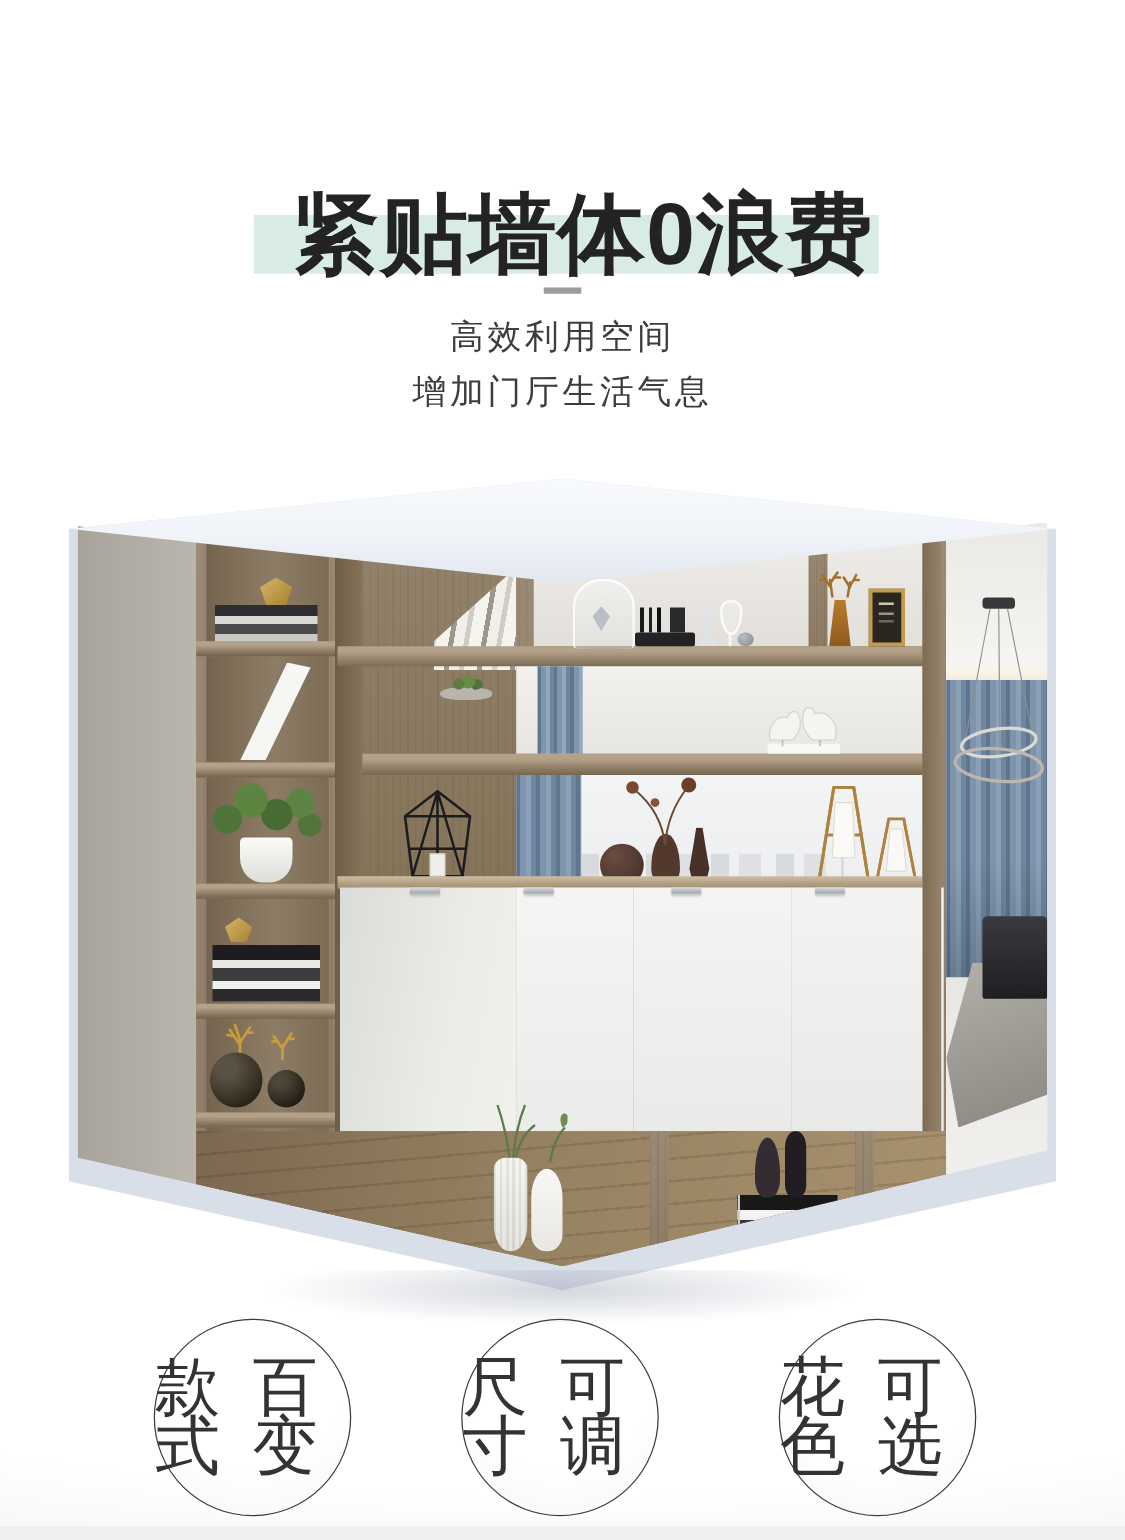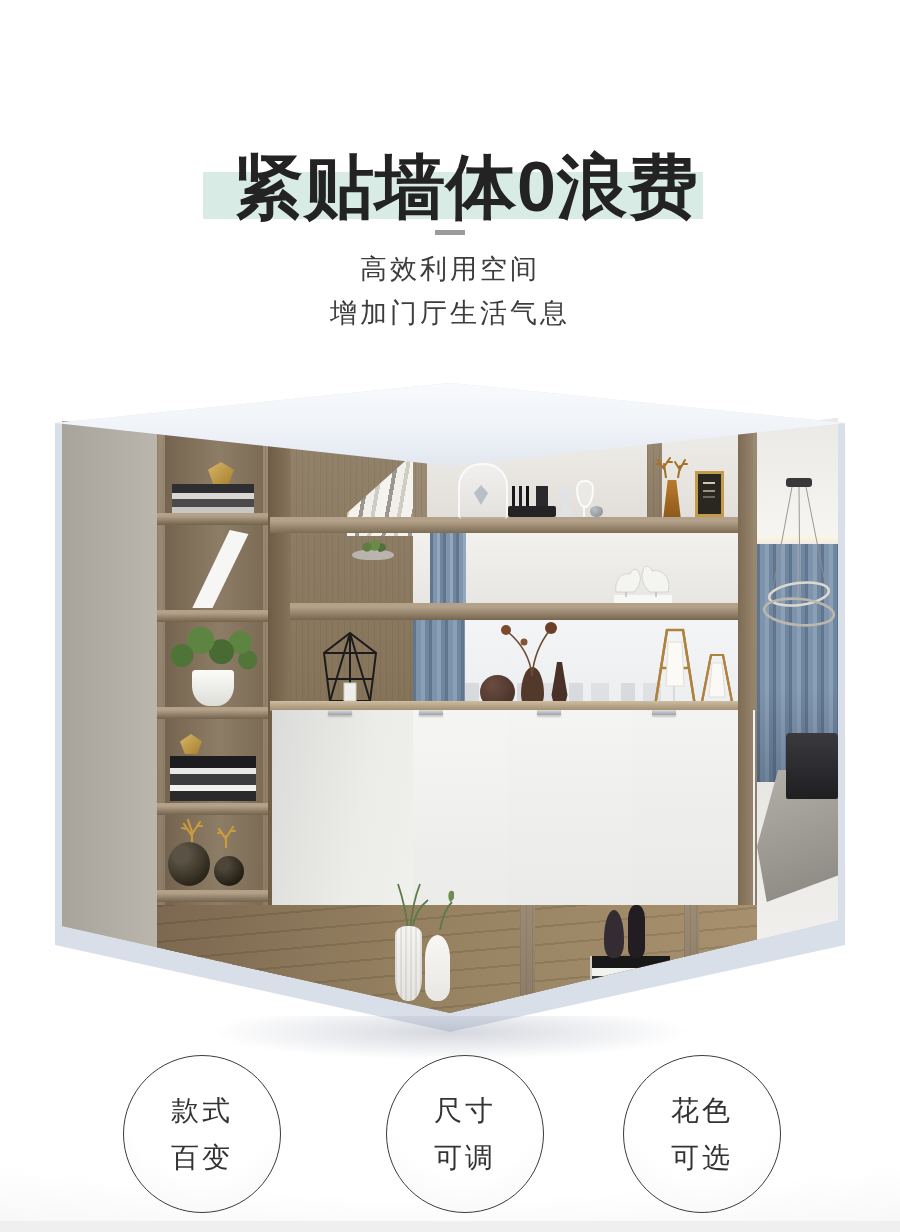--- a/index.html
+++ b/index.html
@@ -118,23 +118,23 @@
   .lr-rug{left:695px;top:352px;width:81px;height:132px;background:linear-gradient(160deg,#b3afa9,#8a8680);
       clip-path:polygon(26% 0,100% 0,100% 80%,12% 100%,0 58%);}
   .lr-sofa{left:724px;top:315px;width:52px;height:66px;background:linear-gradient(180deg,#3a3a3e,#1f1f22);border-radius:4px 4px 2px 2px;}
   .chandelier{left:698px;top:58px;width:78px;height:165px;}
 
   
   .features-band{left:0;top:1043px;width:900px;height:178px;
       background:radial-gradient(130% 120% at 50% 20%,#ffffff 55%,#f0f0f0 100%);}
   .feature-circle{top:1055px;width:158px;height:158px;border:1.5px solid #403a38;border-radius:50%;
       background:radial-gradient(circle at 50% 28%,#ffffff 55%,#f6f6f6 100%);
-      display:flex;flex-direction:column;align-items:center;justify-content:center;
-      font-size:28px;color:#333;letter-spacing:3px;line-height:47px;box-sizing:border-box;}
-  .fc1{left:123px;} .fc2{left:386px;} .fc3{left:623px;}
+      display:flex;align-items:center;justify-content:center;
+      font-size:52px;color:#333;letter-spacing:3px;line-height:47px;box-sizing:border-box;}
+  .fc1{left:123px;} .fc2{left:369px;} .fc3{left:623px;}
   .bottom-strip{left:0;top:1221px;width:900px;height:11px;background:#efefef;}
 </style>
 </head>
 <body>
 
 <div class="canvas">
 
   <div class="abs title-highlight"></div>
   <h1 class="abs page-title">紧贴墙体0浪费</h1>
   <div class="abs title-divider"></div>

